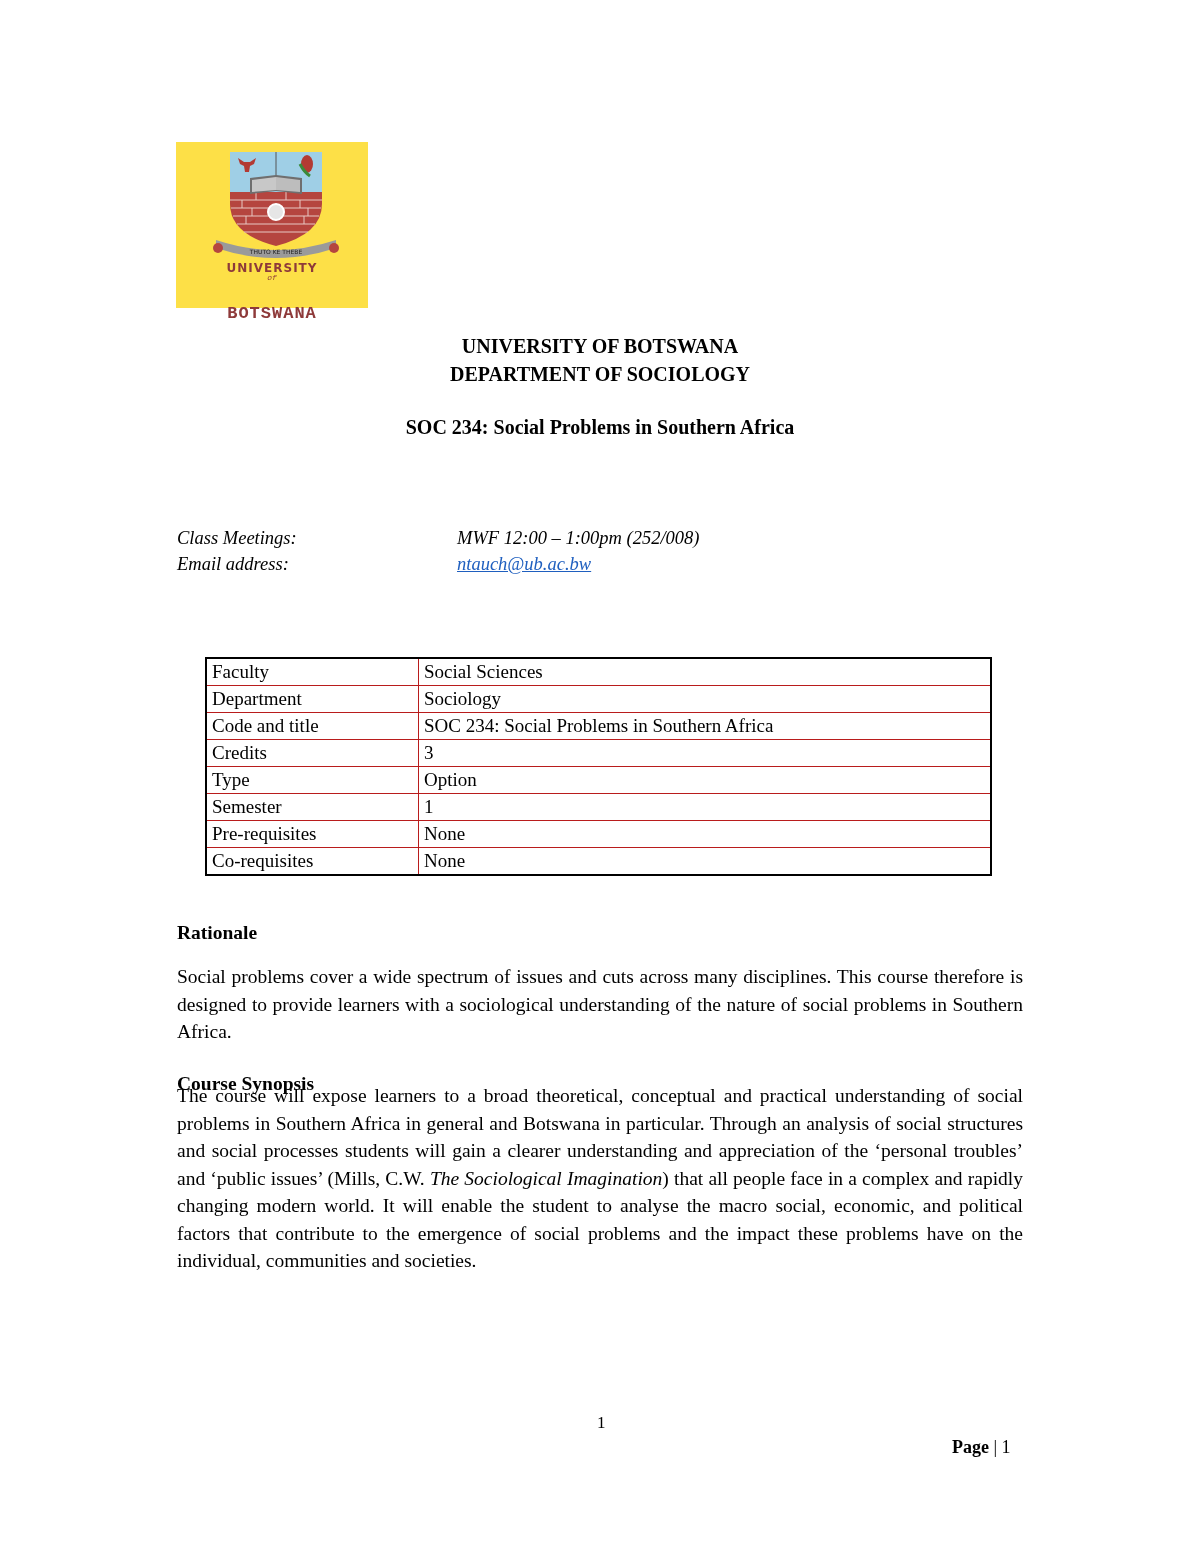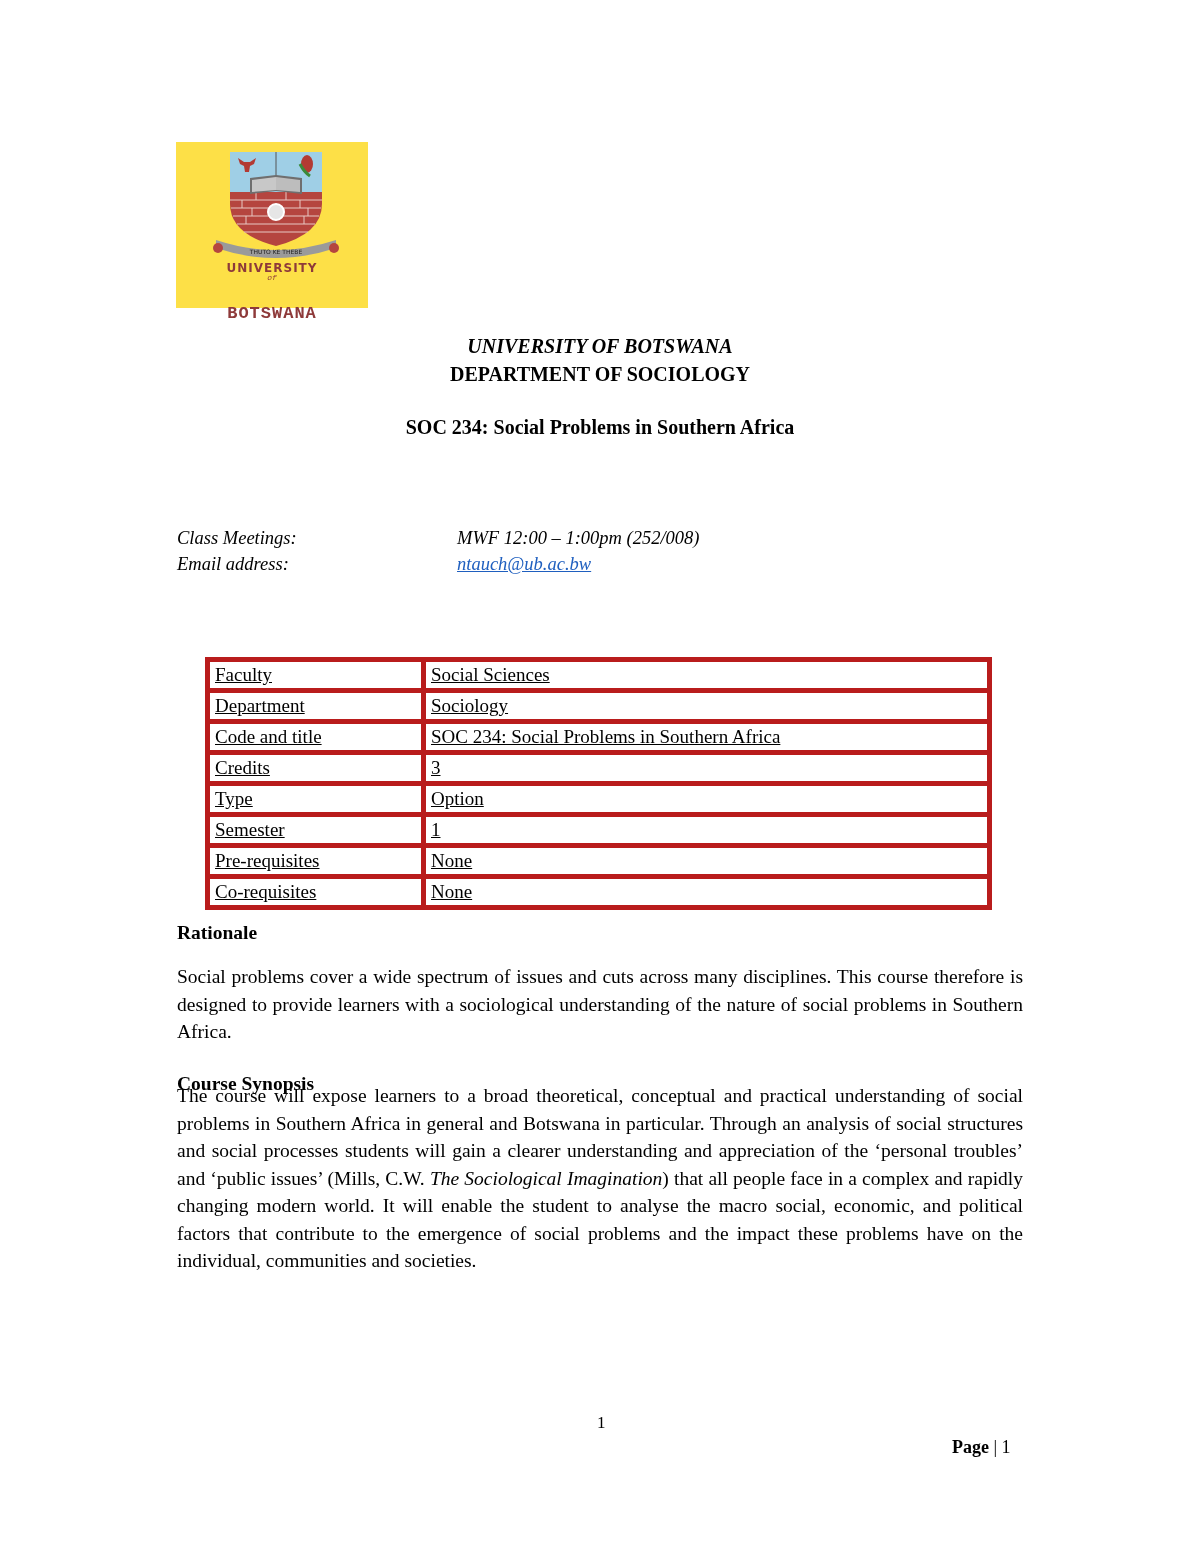--- a/index.html
+++ b/index.html
@@ -22,38 +22,38 @@
       font-family: Liberation Mono, monospace; font-style: italic; font-size: 8px; color: #8e3a3a;
     }
     .logo-text-2 {
       position: absolute; left: 0; width: 192px; top: 137px; text-align: center;
       font-family: Liberation Mono, monospace; font-weight: bold; font-size: 17px;
       color: #8e3a3a; letter-spacing: 1px; margin-top: 25px;
     }
 
     
     .center-block { position: absolute; left: 0; width: 1200px; text-align: center; font-weight: bold; font-size: 20px; }
-    .h-univ { top: 335px; font-style: italic; }
+    .h-univ { top: 335px; }
     .h-dept { top: 363px; }
     .h-course { top: 416px; }
     .h-date { top: 444px; text-decoration: underline; }
 
     
     .info { position: absolute; left: 177px; top: 525px; font-style: italic; font-size: 18.5px; line-height: 26px; }
     .info-row { display: flex; height: 26px; }
     .info-label { width: 280px; }
     .info-value { white-space: pre; }
     .info-value a { color: #1f5fbf; text-decoration: underline; }
 
     
     .course-table {
       position: absolute; left: 205px; top: 657px; width: 787px;
       border-collapse: collapse; border: 2px solid #000; font-size: 19px;
     }
-    .course-table td { border: 5px solid #b91c1c; padding: 0 0 0 5px; height: 26px; line-height: 26px; text-decoration: underline; }
+    .course-table td { border: 1px solid #b91c1c; padding: 0 0 0 5px; height: 26px; line-height: 26px; }
     .course-table td.k { width: 206px; }
 
     
     .section-title { position: absolute; left: 177px; font-weight: bold; font-size: 19.5px; }
     .t-rationale { top: 922px; }
     .t-synopsis { top: 1073px; }
     .para {
       position: absolute; left: 177px; width: 846px; font-size: 19.5px; line-height: 27.5px;
       text-align: justify;
     }

